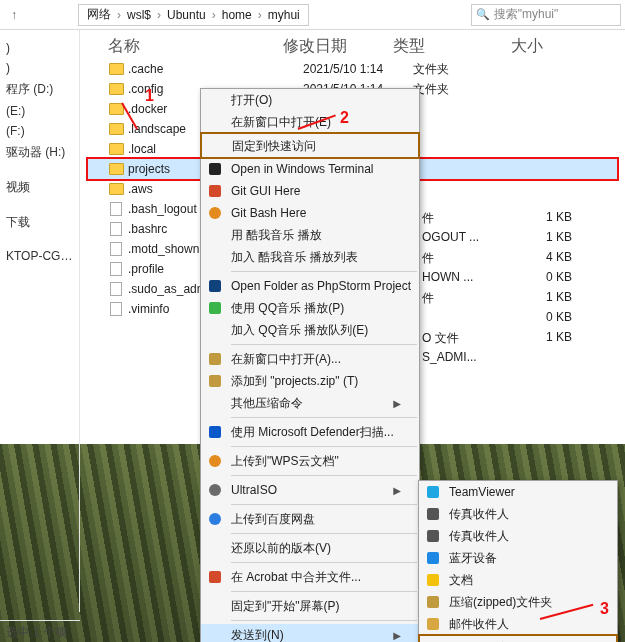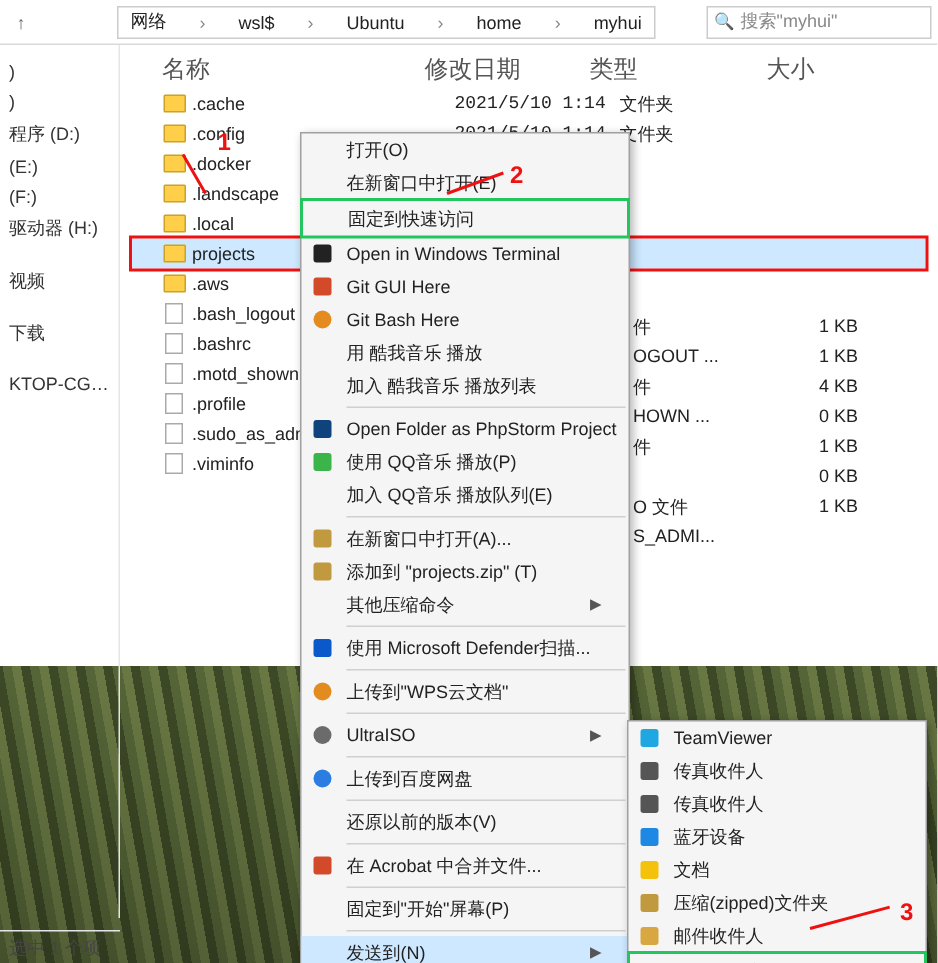--- a/index.html
+++ b/index.html
@@ -2,21 +2,21 @@
 <html><head>
 <meta charset="utf-8">
 <style>
   * { box-sizing: border-box; }
   html, body { margin:0; padding:0; font-family: "Segoe UI","Microsoft YaHei",sans-serif; font-size:12px; color:#222; }
   body { width:625px; height:642px; background:#fff; position:relative; overflow:hidden; }
 
   
   .topbar { height:30px; border-bottom:1px solid #d9d9d9; display:flex; align-items:center; padding:0 4px; gap:4px; background:#fff;}
   .nav-btn { width:20px; height:20px; display:flex; align-items:center; justify-content:center; color:#666; border-radius:2px;}
-  .breadcrumb { flex:0 0 auto; display:flex; align-items:center; height:22px; border:1px solid #ccc; padding:0 4px; margin-left:50px;gap:16px; }
+  .breadcrumb { flex:0 0 auto; display:flex; align-items:center; height:22px; border:1px solid #ccc; padding:0 4px; margin-left:50px; }
   .crumb { padding:0 4px; color:#222; }
   .sep   { color:#888; padding:0 2px;}
   .search { margin-left:auto; width:150px; height:22px; border:1px solid #ccc; display:flex; align-items:center; padding:0 4px; color:#888;}
   .search .mag { margin-right:4px; font-size:11px;}
 
   
   .main { position:relative; display:flex; height:calc(100% - 60px); }
   .left { width:80px; border-right:1px solid #e5e5e5; padding:8px 4px; font-size:12px; color:#333; }
   .left .drive { padding:3px 2px; white-space:nowrap; overflow:hidden; text-overflow:ellipsis; }
 
@@ -26,21 +26,21 @@
   .cols .c-date { width:110px; }
   .cols .c-type { width:90px; }
   .cols .c-size { width:60px; text-align:right;}
 
   .rows { padding:0 8px 0 8px; }
   .row { display:flex; align-items:center; height:20px; padding-left:20px;}
   .row .ic { width:16px; height:14px; margin-right:4px; display:inline-flex; align-items:center; justify-content:center;}
   .folder-ic::before { content:""; width:13px; height:10px; background:#ffcf49; border:1px solid #caa227; border-radius:1px; display:inline-block;}
   .file-ic::before { content:""; width:10px; height:12px; background:#fff; border:1px solid #aaa; display:inline-block;}
   .row .nm { width:175px; white-space:nowrap; overflow:hidden;}
-  .row .dt { width:110px; white-space:nowrap;font-family:Liberation Mono, monospace;}
+  .row .dt { width:110px; white-space:nowrap;}
   .row .tp { width:90px; white-space:nowrap;}
   .row .sz { width:60px; text-align:right; white-space:nowrap;}
 
   .row.selected { outline:2px solid #e11; background:#cde8ff; }
   .row.selected .nm  { }
   .row.selected::after{ content:""; }
 
   
   .status { position:absolute; left:0; bottom:0; height:22px; width:80px; padding:3px 6px; color:#444; border-top:1px solid #e5e5e5; font-size:12px;}
 
@@ -50,21 +50,21 @@
 
   
   .menu { position:absolute; background:#f5f5f5; border:1px solid #a0a0a0; box-shadow:2px 2px 6px rgba(0,0,0,.3); font-size:12px; }
   .menu .mi { display:flex; align-items:center; height:22px; padding:0 18px 0 30px; position:relative; white-space:nowrap;}
   .menu .mi .mic { position:absolute; left:6px; width:16px; height:16px; display:flex; align-items:center; justify-content:center; font-size:12px;}
   .menu .mi .arrow { margin-left:auto; color:#555; font-size:10px;}
   .menu .msep { height:1px; background:#d0d0d0; margin:3px 2px 3px 30px;}
   .menu1 { left:200px; top:88px; width:220px; }
   .menu2 { left:418px; top:480px; width:200px; }
   .menu .mi.hl { background:#cde8ff; }
-  .menu .pin-box { border:2px solid #22c55e; margin:-1px; padding-top:1px;text-align:right;}
+  .menu .pin-box { border:2px solid #a16207; margin:-1px; padding-top:1px;text-align:right;}
 
   
   .bg { position:absolute; left:0; right:0; top:444px; bottom:0; background:
         linear-gradient(0deg, rgba(0,0,0,.25), rgba(0,0,0,.05)),
         repeating-linear-gradient(80deg,#5a6b3a 0 6px,#6f7f47 6px 12px,#404d28 12px 18px);
         z-index:-1;}
   .dot-green  { width:12px;height:12px;background:#3bb54a;border-radius:2px;}
   .dot-orange { width:12px;height:12px;background:#e38b1e;border-radius:50%;}
   .dot-red    { width:12px;height:12px;background:#d34a2b;border-radius:2px;}
   .dot-navy   { width:12px;height:12px;background:#10427c;border-radius:2px;}

